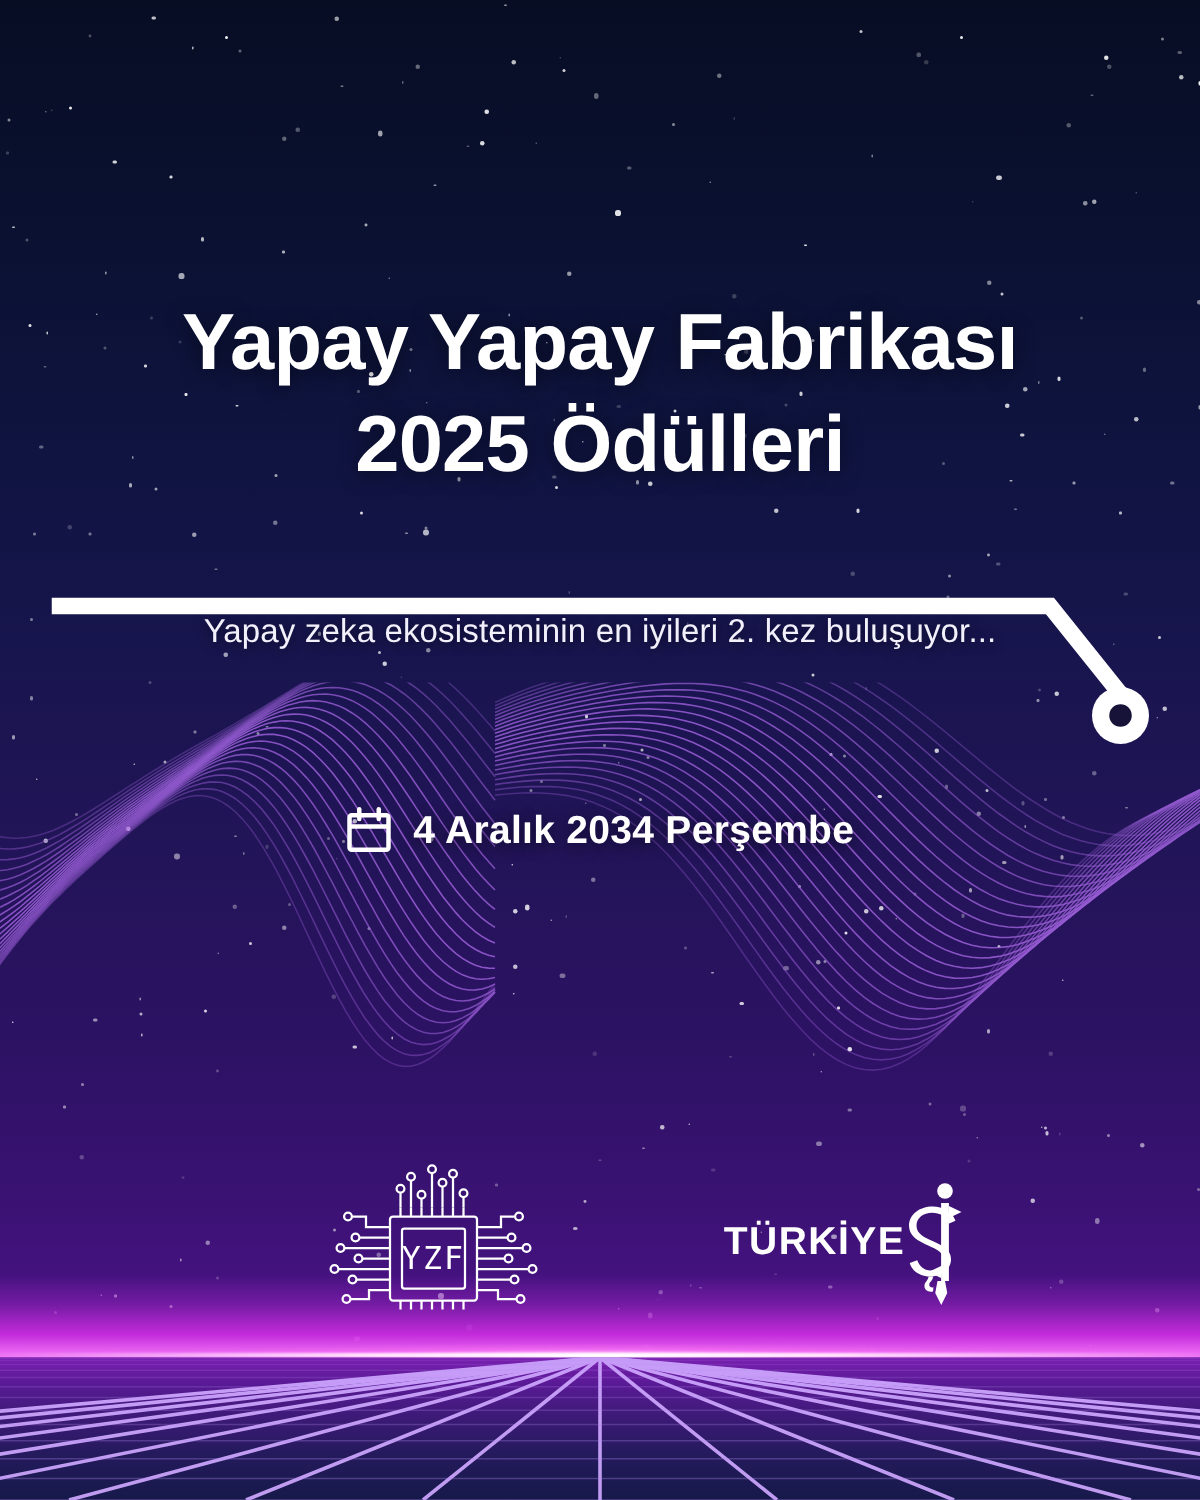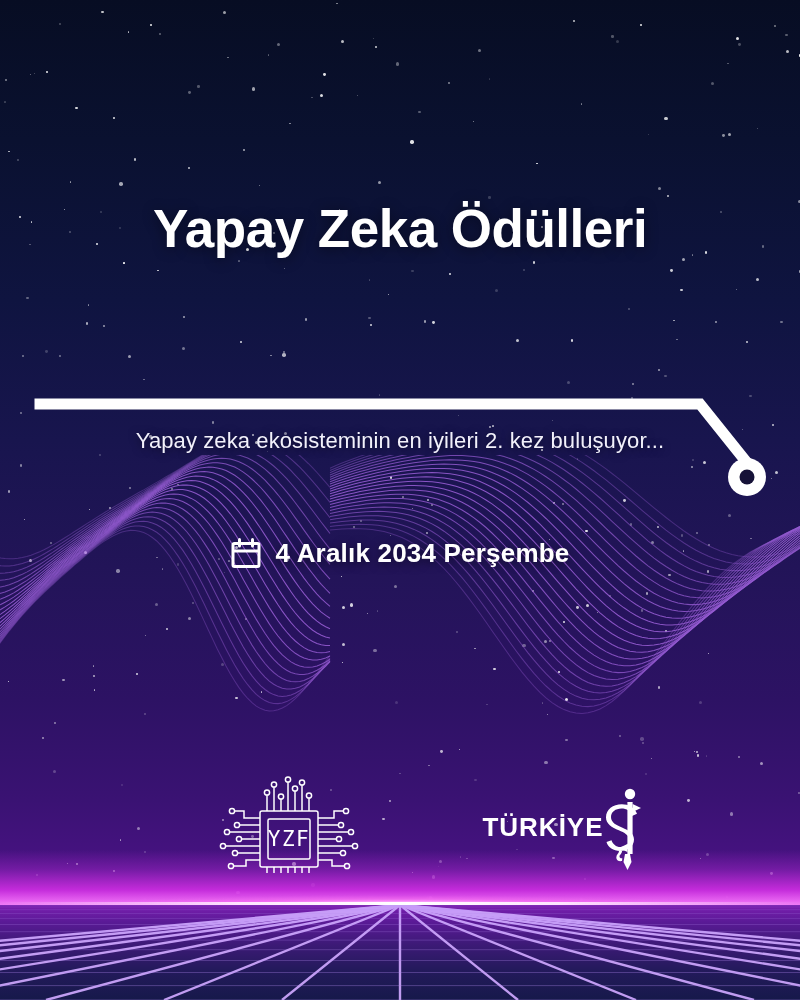--- a/index.html
+++ b/index.html
@@ -93,21 +93,21 @@
     font-weight:bold;
     letter-spacing:-0.5px;
     line-height:1.28;
     text-shadow:0 2px 14px rgba(0,0,0,.45);
   }
 
   .connector { position:absolute; left:0; top:386px; width:800px; height:110px; }
   .connector svg { display:block; }
 
   .subtitle {
-    position:absolute; left:0; top:428px; width:800px;
+    position:absolute; left:0; top:408px; width:800px;
     text-align:center;
     color:#f2f1fb;
     font-size:22px;
     font-weight:normal;
     letter-spacing:.1px;
     text-shadow:0 1px 8px rgba(0,0,0,.5);
   }
 
   .date-row {
     position:absolute; left:0; top:538px; width:800px;
@@ -591,21 +591,22 @@
             <line x1="0" y1="80.6" x2="800" y2="80.6" opacity="0.69"></line>
             <line x1="0" y1="95.0" x2="800" y2="95.0" opacity="0.73"></line>
           </g>
       </svg>
     </div>
   </div>
 
   <div class="content">
 
     <div class="title-block">
-      <div class="title-line">Yapay Zeka Ödülleri</div>
+      <div class="title-line">Yapay Yapay Fabrikası</div>
+      <div class="title-line">2025 Ödülleri</div>
     </div>
 
     <div class="connector">
       <svg width="800" height="110" viewBox="0 0 800 110" aria-hidden="true">
         <path d="M40 18 L700 18 L748 78" fill="none" stroke="#ffffff" stroke-width="11" stroke-linecap="square" stroke-linejoin="miter"></path>
         <circle cx="747" cy="91" r="19" fill="#ffffff"></circle>
         <circle cx="747" cy="91" r="7.5" fill="#161238"></circle>
       </svg>
     </div>
 

